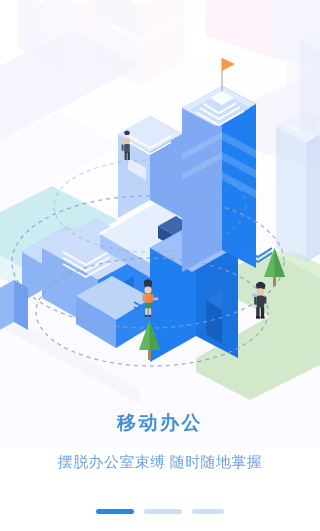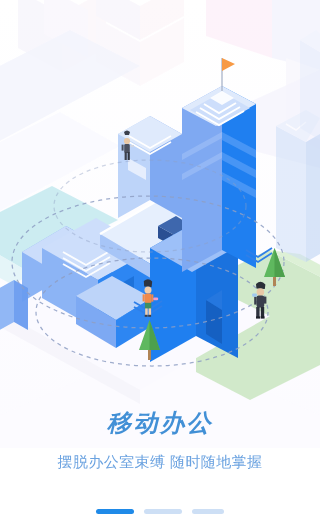--- a/index.html
+++ b/index.html
@@ -14,22 +14,22 @@
   }
 
   
   .bg-layer{position:absolute; inset:0; overflow:hidden;}
 
   
   .copy{
     position:absolute; left:0; right:0; top:408px; text-align:center;
   }
   .title{
-    font-size:24px; font-weight:bold; color:#4290d6;
-    letter-spacing:2.5px; line-height:30px;font-style:italic;
+    font-size:19px; font-weight:bold; color:#4290d6;
+    letter-spacing:2.5px; line-height:30px;
   }
   .subtitle{
     margin-top:13px; font-size:15px; color:#6aa2e0;
     line-height:22px; letter-spacing:.4px;
     padding:0 18px;
   }
 
   
   .pager{
     position:absolute; left:0; right:0; top:509px;
@@ -282,21 +282,21 @@
         <rect x="254.2" y="296.6" width="2.4" height="8" fill="#3a3f4c"></rect>
         <rect x="252.2" y="293.4" width="4.6" height="3.4" rx="0.8" fill="#9fc8ef"></rect>
         <rect x="264" y="296.6" width="2.4" height="7" fill="#3a3f4c"></rect>
       </g>
 
     </svg>
   </div>
 
   <div class="copy">
     <div class="title" style="color: rgb(66, 144, 214);">移动办公</div>
-    <div class="subtitle" style="color: rgb(106, 162, 224);">摆脱办公室束缚 随时随地掌握</div>
+    <div class="subtitle" style="color: rgb(106, 162, 224); font-family: Liberation Serif, serif;">摆脱办公室束缚 随时随地掌握</div>
   </div>
 
   <div class="pager">
     <span class="bar w-long active" aria-label="1" style="background: rgb(31, 138, 232);"></span>
     <span class="bar w-mid" aria-label="2" style="background: rgb(205, 223, 245);"></span>
     <span class="bar w-short" aria-label="3" style="background: rgb(205, 223, 245);"></span>
   </div>
 
 </div>
 

